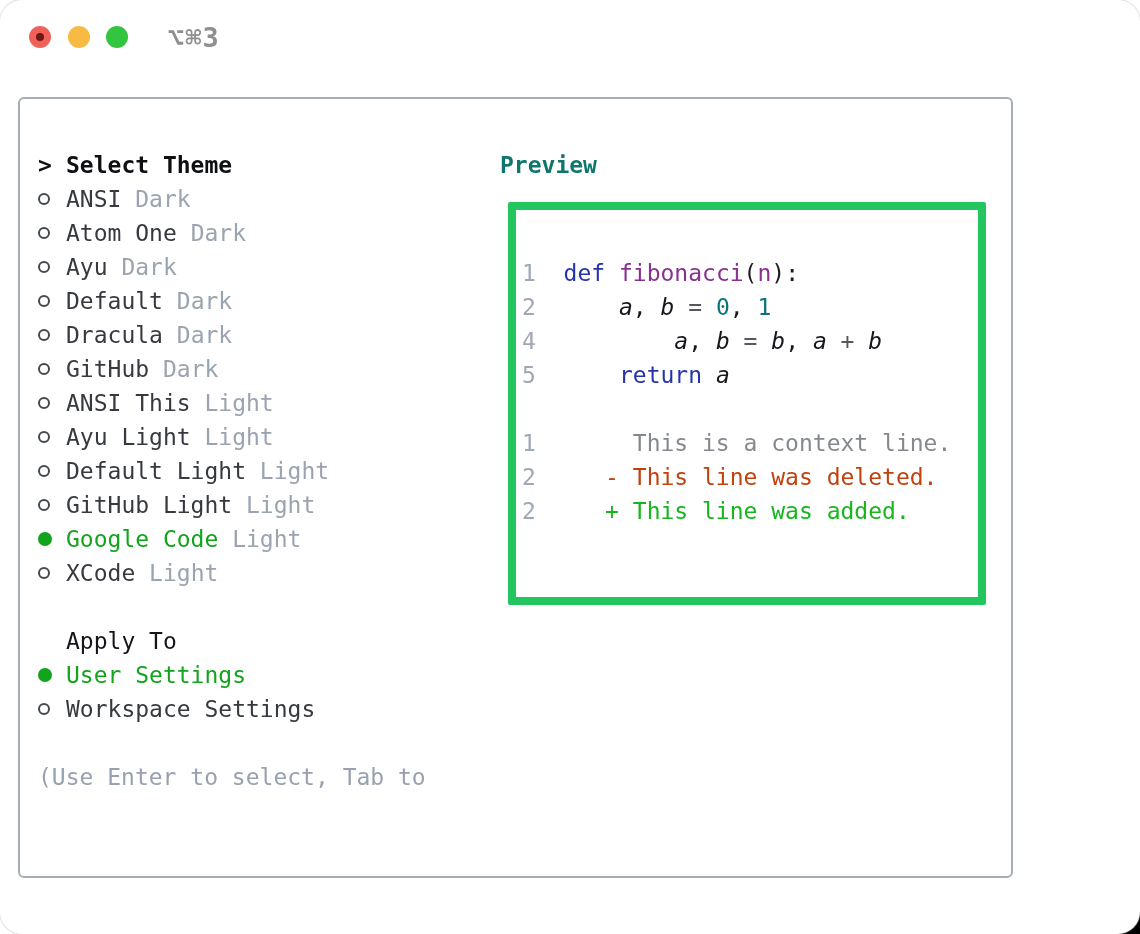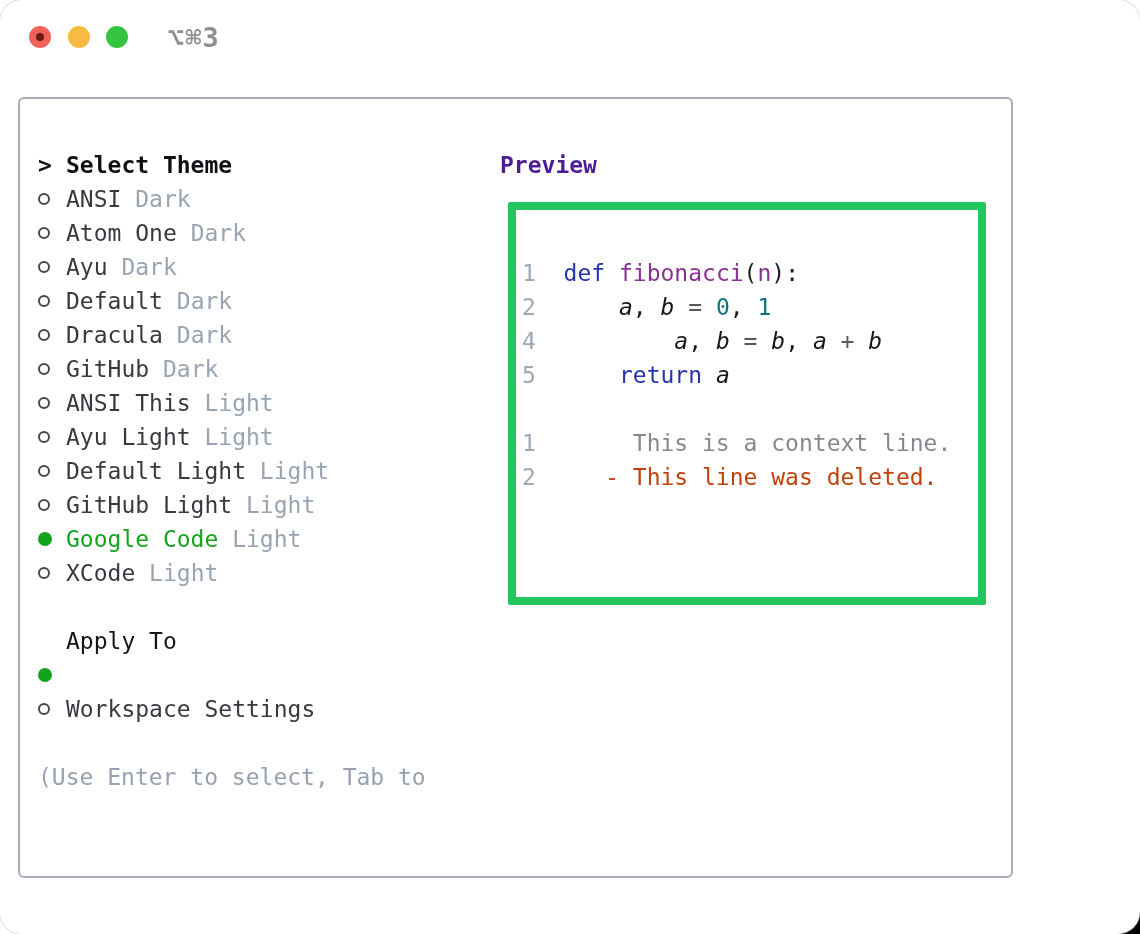--- a/index.html
+++ b/index.html
@@ -53,21 +53,21 @@
   .item-name { color: #36393f; text-align: center; }
   .item-name.selected { color: #12a41c; }
   .item-suffix { color: #9aa3b0; }
   .gap-row { height: 34px; }
   .hint-line { height: 34px; display: flex; align-items: center; font-size: 23px; color: #98a1af; white-space: pre; }
 
   
   .preview-title {
     position: absolute; left: 480px; top: 49px; height: 34px;
     display: flex; align-items: center;
-    font-size: 23px; font-weight: bold; color: #4c1d95;
+    font-size: 23px; font-weight: bold; color: #0f766e;
   }
   .preview-box {
     position: absolute; left: 488px; top: 103px; width: 478px; height: 403px;
     border: 8px solid #22c55e; border-radius: 2px; background: #fff; overflow: hidden;
   }
   .code { padding: 46px 0 0 6px; }
   .code pre {
     font-family: "DejaVu Sans Mono", "Liberation Mono", monospace;
     font-size: 23px; line-height: 34px; height: 34px; white-space: pre;
   }
@@ -122,37 +122,38 @@
         </div>
 
       <div class="gap-row"></div>
 
       <div class="row">
         <span class="marker"></span>
         <span class="subhdr">Apply To</span>
       </div>
 
       <div id="apply-list">
-          <div class="row"><span class="marker"><span class="circle filled"></span></span></div>
+          <div class="row"><span class="marker"><span class="circle filled"></span></span><span class="item-name selected">User Settings</span></div>
           <div class="row"><span class="marker"><span class="circle"></span></span><span class="item-name">Workspace Settings</span></div>
         </div>
 
       <div class="gap-row"></div>
 
       <div class="hint-line">(Use Enter to select, Tab to</div>
     </div>
 
     <div class="preview-title">Preview</div>
 
     <div class="preview-box">
       <div class="code" id="code-lines">
           <pre><span class="ln">1  </span><span class="tok-kw">def</span><span class="tok-p"> </span><span class="tok-fn">fibonacci</span><span class="tok-p">(</span><span class="tok-fn">n</span><span class="tok-p">):</span></pre>
           <pre><span class="ln">2  </span><span class="tok-p">    </span><span class="tok-var">a</span><span class="tok-p">, </span><span class="tok-var">b</span><span class="tok-p"> </span><span class="tok-op">=</span><span class="tok-p"> </span><span class="tok-num">0</span><span class="tok-p">, </span><span class="tok-num">1</span></pre>
           <pre><span class="ln">4  </span><span class="tok-p">        </span><span class="tok-var">a</span><span class="tok-p">, </span><span class="tok-var">b</span><span class="tok-p"> </span><span class="tok-op">=</span><span class="tok-p"> </span><span class="tok-var">b</span><span class="tok-p">, </span><span class="tok-var">a</span><span class="tok-p"> </span><span class="tok-op">+</span><span class="tok-p"> </span><span class="tok-var">b</span></pre>
           <pre><span class="ln">5  </span><span class="tok-p">    </span><span class="tok-kw">return</span><span class="tok-p"> </span><span class="tok-var">a</span></pre>
           <pre><span class="ln">   </span>&nbsp;</pre>
           <pre><span class="ln">1  </span><span class="tok-ctx">     This is a context line.</span></pre>
           <pre><span class="ln">2  </span><span class="tok-del">   - This line was deleted.</span></pre>
+          <pre><span class="ln">2  </span><span class="tok-add">   + This line was added.</span></pre>
         </div>
     </div>
 
   </div>
 </div>
 
 </body></html>

